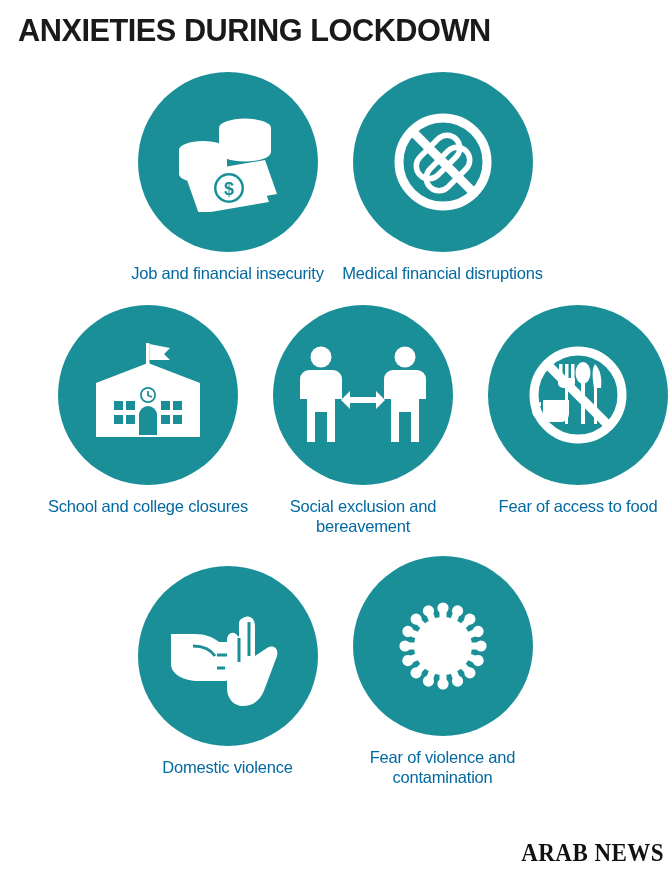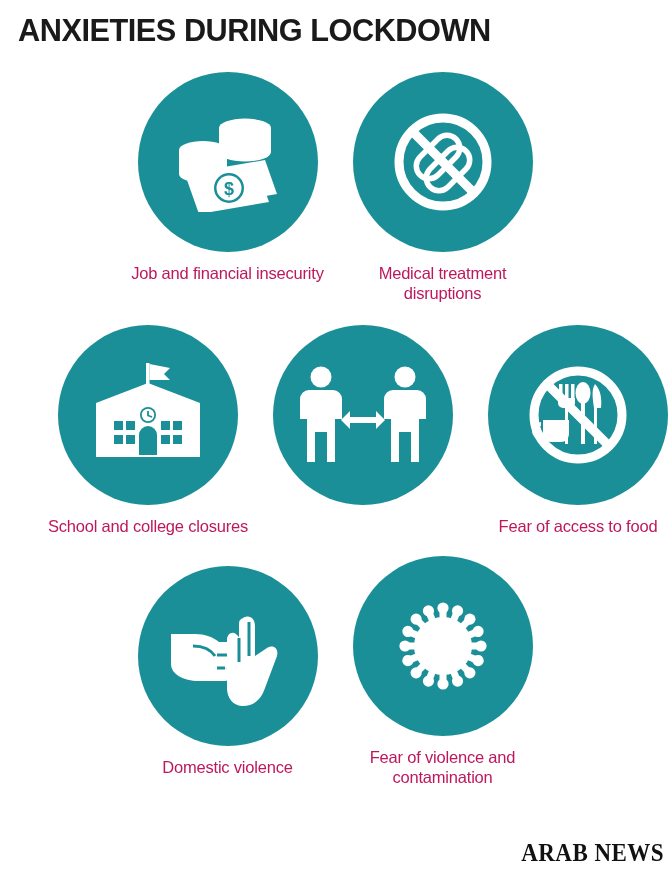--- a/index.html
+++ b/index.html
@@ -52,21 +52,21 @@
     justify-content:center;
     position:relative;
   }
   .circle svg{display:block;}
 
   .caption{
     margin-top:11px;
     text-align:center;
     font-size:16.5px;
     line-height:20px;
-    color:#be185d;
+    color:#0369a1;
     letter-spacing:-0.2px;
     width:205px;
   }
 
   .footer{
     position:absolute;
     left:0; bottom:22px;
     width:670px;
     text-align:right;
   }
@@ -137,21 +137,21 @@
                 <path d="M40 60 L58 42 A12.7 12.7 0 0 1 76 60 L58 78 A12.7 12.7 0 0 1 40 60 Z"></path>
                 <path d="M49 51 L67 69"></path>
 
                 <path d="M30 48 L48 30 A12.7 12.7 0 0 1 66 48 L48 66 A12.7 12.7 0 0 1 30 48 Z"></path>
                 <path d="M39 39 L57 57"></path>
               </g>
               <line x1="22" y1="22" x2="84" y2="84" stroke="#ffffff" stroke-width="9" stroke-linecap="round"></line>
             </svg>
           </span>
         </div>
-        <div class="caption">Medical treatment disruptions</div>
+        <div class="caption">Medical financial disruptions</div>
       </div>
 
     </div>
 
     <div class="row row-2">
 
       <div class="cell">
         <div class="circle">
           <span>
             <svg width="112" height="104" viewBox="0 0 112 104">
@@ -203,20 +203,21 @@
                 <circle cx="105" cy="11" r="10.5"></circle>
                 <path d="M93 24 H117 A9 9 0 0 1 126 33 V53 H119 V96 H111 V66 H99 V96 H91 V53 H84 V33 A9 9 0 0 1 93 24 Z"></path>
 
                 <rect x="50" y="51" width="26" height="6"></rect>
                 <path d="M50 45 L50 63 L41 54 Z"></path>
                 <path d="M76 45 L76 63 L85 54 Z"></path>
               </g>
             </svg>
           </span>
         </div>
+        <div class="caption">Social exclusion and bereavement</div>
       </div>
 
       <div class="cell">
         <div class="circle">
           <span>
             <svg width="106" height="106" viewBox="0 0 106 106">
               <circle cx="53" cy="53" r="44" fill="none" stroke="#ffffff" stroke-width="9"></circle>
               <g fill="#ffffff">
 
                 <rect x="34" y="22" width="3.5" height="16"></rect>

